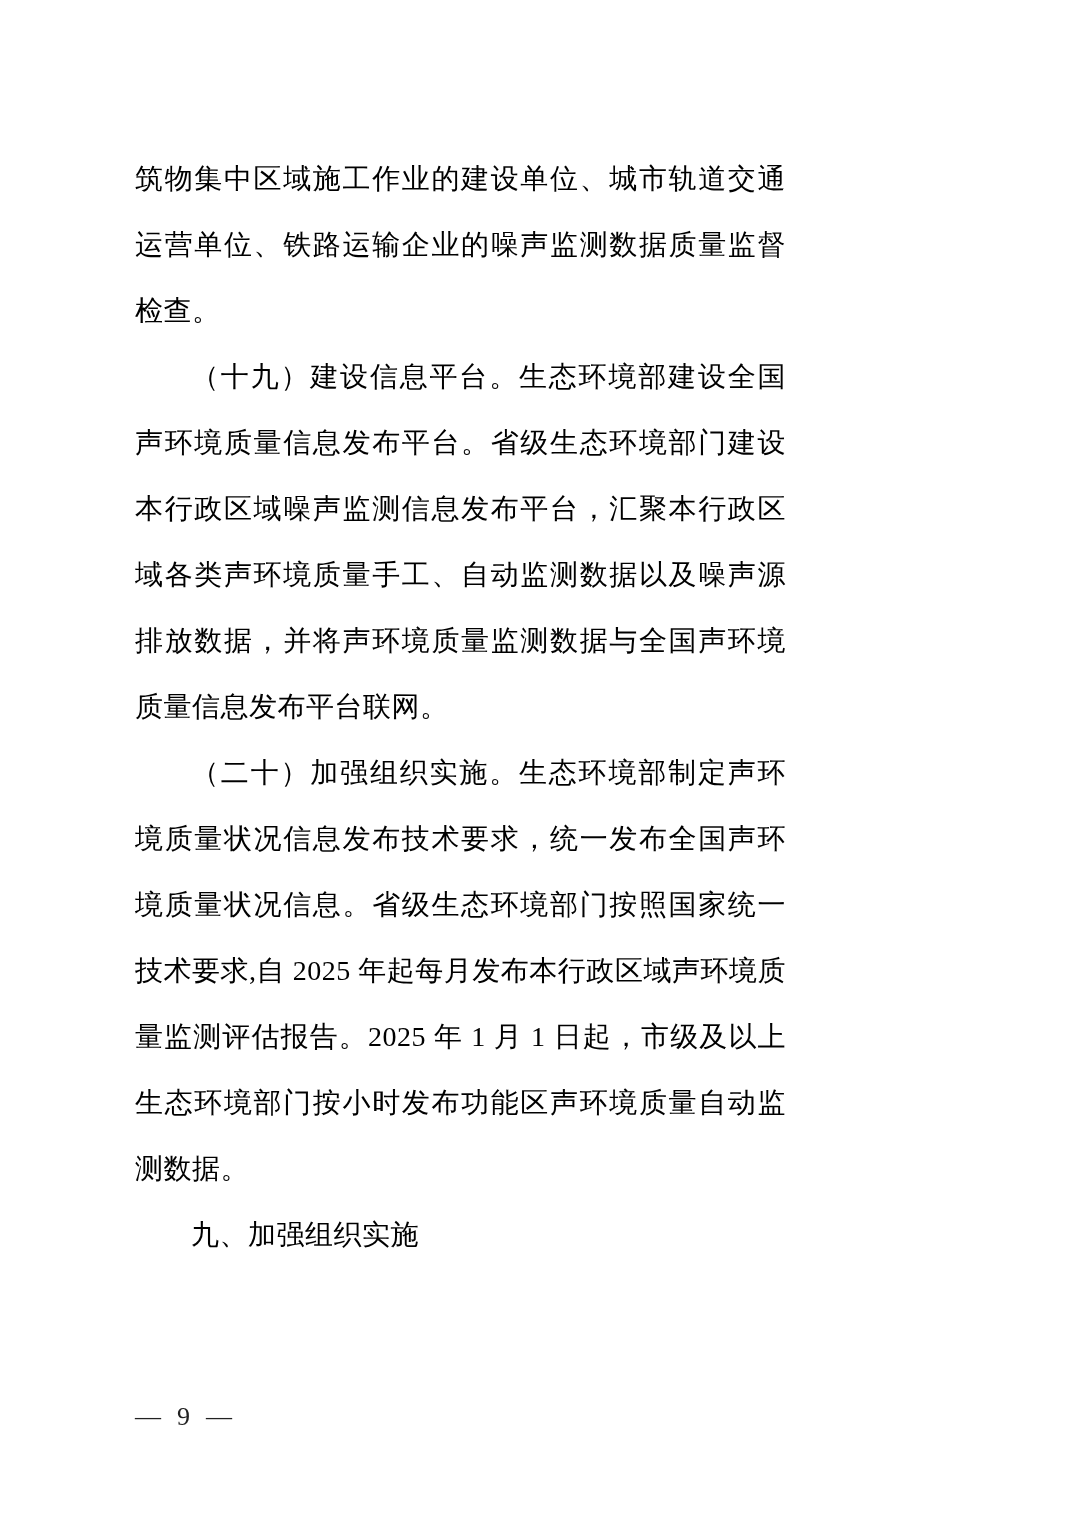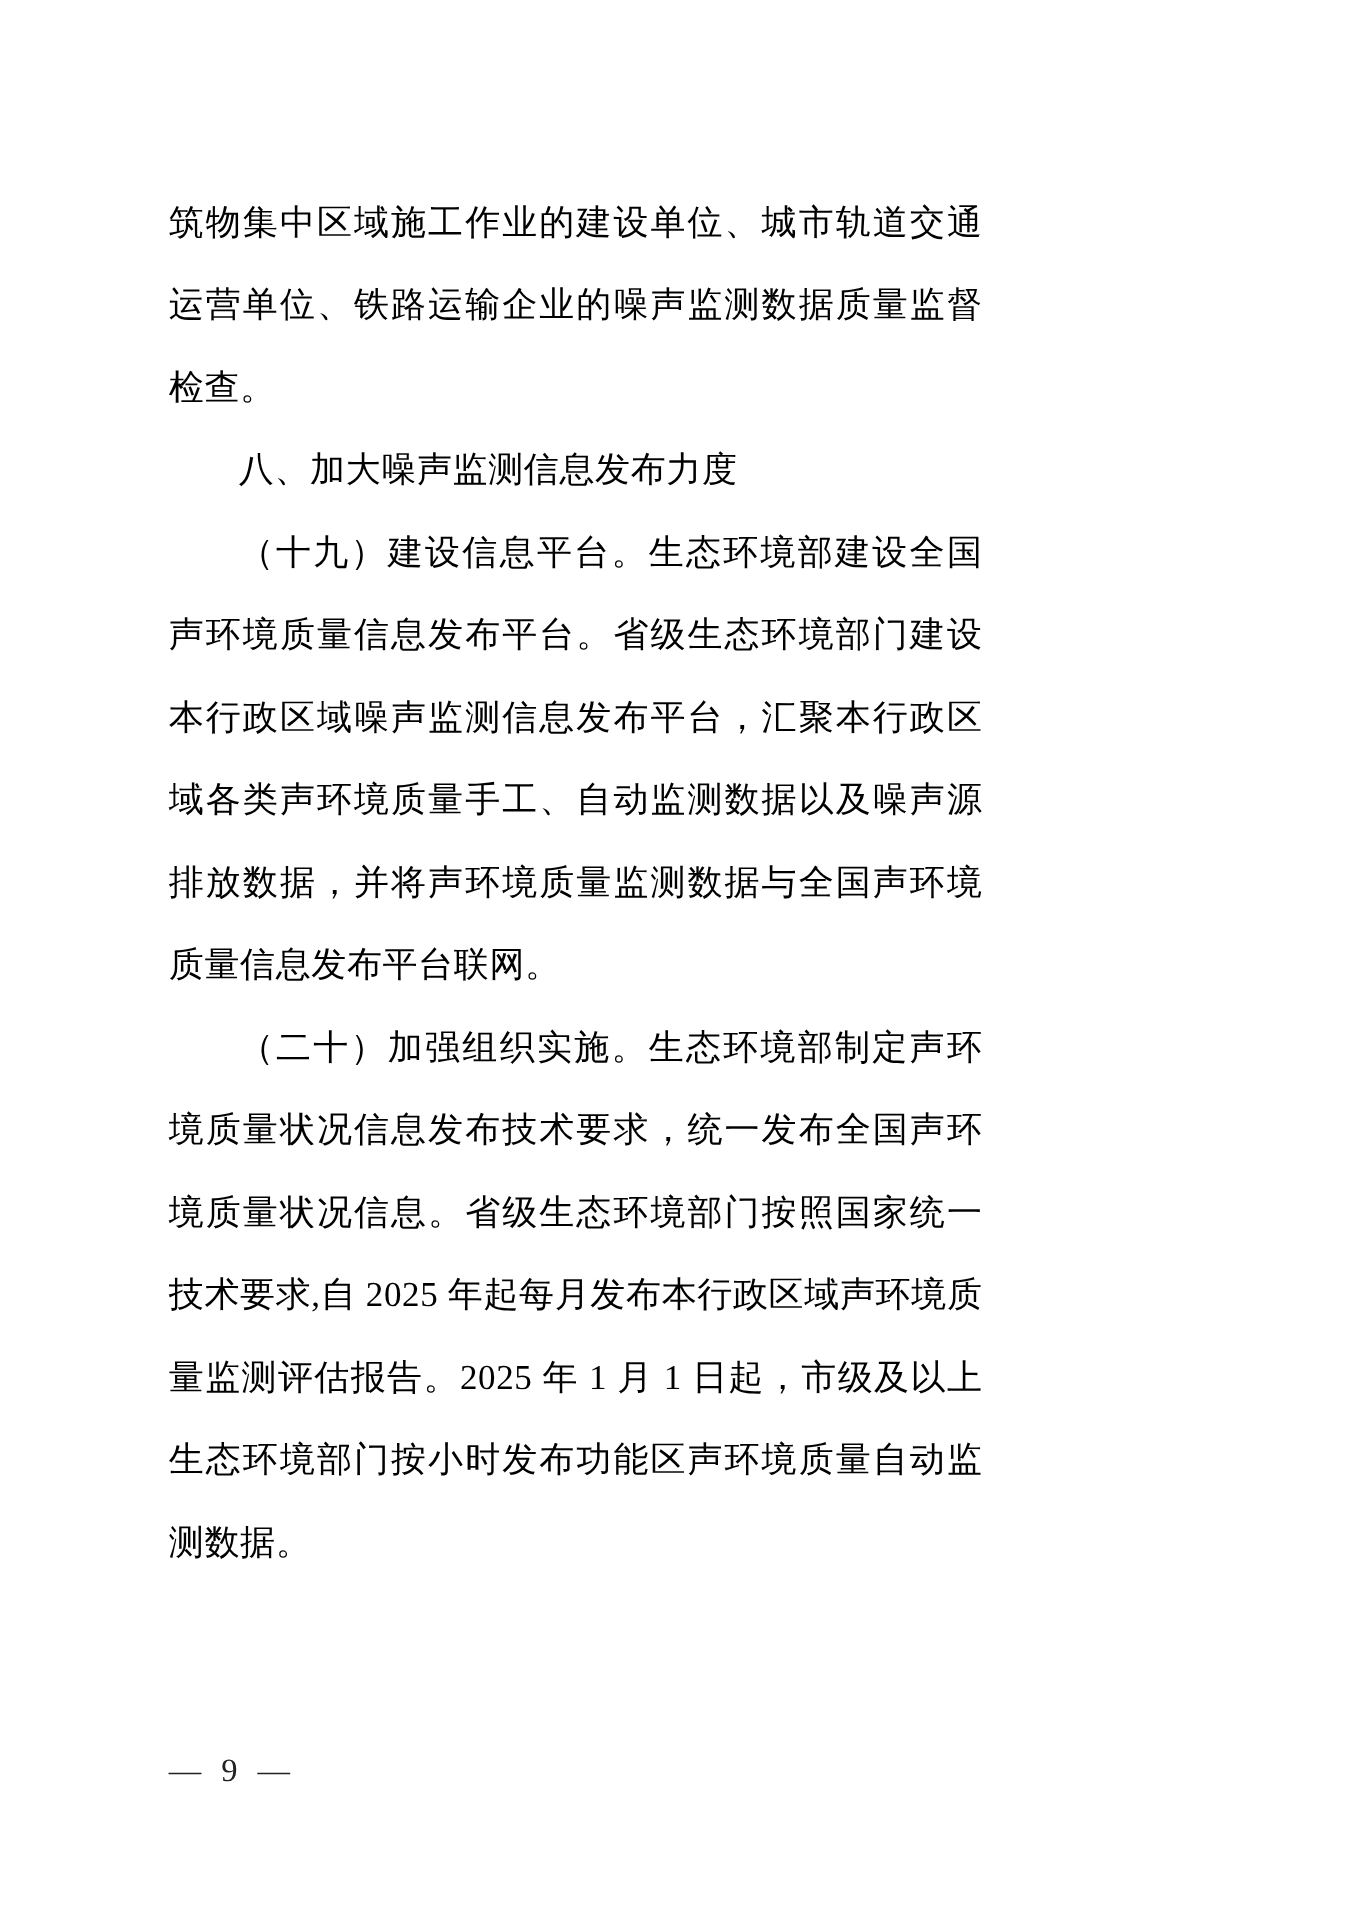--- a/index.html
+++ b/index.html
@@ -65,32 +65,32 @@
 <body>
 
 <div class="page">
 
   <div class="content">
 
     <p class="para no-indent">
       <span>筑物集中区域施工作业的建设单位、城市轨道交通运营单位、铁路运输企业的噪声监测数据质量监督检查。</span>
     </p>
 
-    <p class="para">
-      <span>八、加大噪声监测信息发布力度</span>
-    </p>
 
     <p class="para">
       <span class="lead">（十九）建设信息平台。</span><span>生态环境部建设全国声环境质量信息发布平台。省级生态环境部门建设本行政区域噪声监测信息发布平台，汇聚本行政区域各类声环境质量手工、自动监测数据以及噪声源排放数据，并将声环境质量监测数据与全国声环境质量信息发布平台联网。</span>
     </p>
 
     <p class="para">
       <span class="lead">（二十）加强组织实施。</span><span>生态环境部制定声环境质量状况信息发布技术要求，统一发布全国声环境质量状况信息。省级生态环境部门按照国家统一技术要求,自 2025 年起每月发布本行政区域声环境质量监测评估报告。2025 年 1 月 1 日起，市级及以上生态环境部门按小时发布功能区声环境质量自动监测数据。</span>
     </p>
 
+    <p class="para">
+      <span>九、加强组织实施</span>
+    </p>
 
 
   </div>
 
   <div class="footer">
     <span class="dash">—</span>
     <span class="num">9</span>
     <span class="dash">—</span>
   </div>
 

